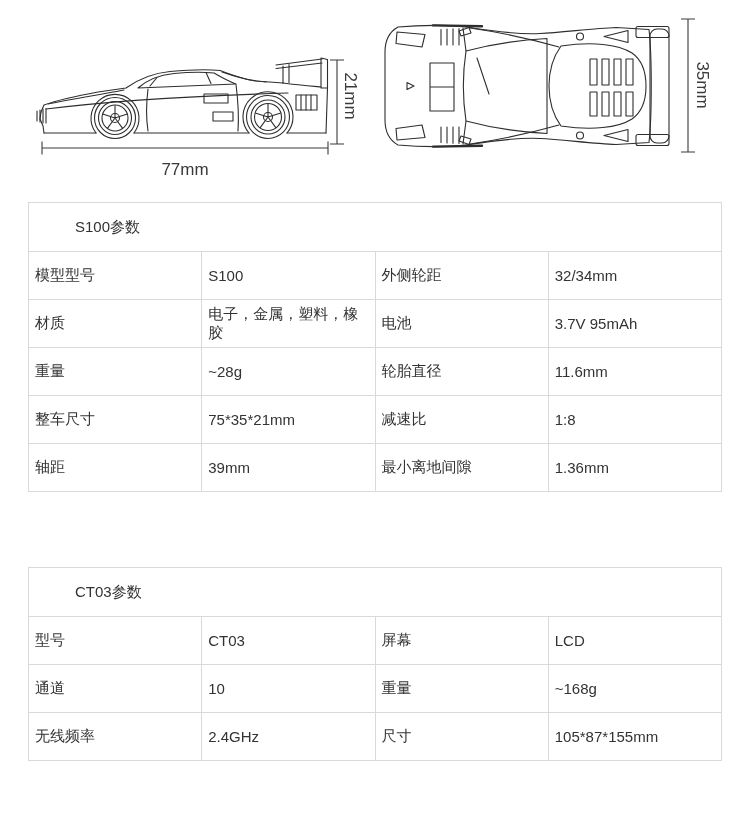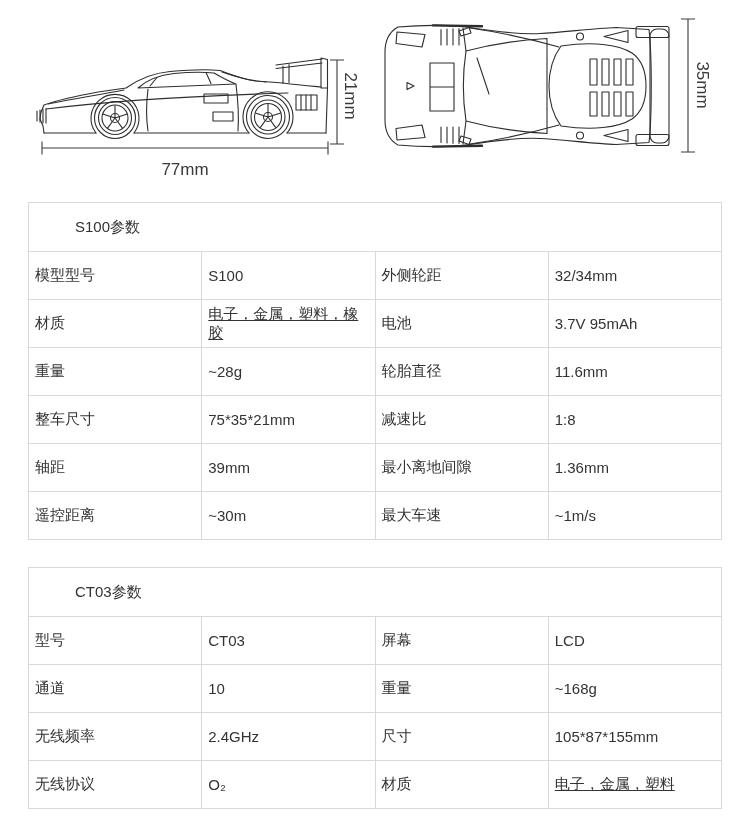--- a/index.html
+++ b/index.html
@@ -19,21 +19,21 @@
     position:absolute;left:28px;width:694px;
     border-collapse:collapse;table-layout:fixed;
     font-size:15px;color:#333333;background:#ffffff;
   }
   .spec-table td{
     border:1px solid #d9d9d9;
     text-align:left;vertical-align:middle;
     height:43px;padding:2px 6px;
     overflow:hidden;white-space:nowrap;
   }
-  .spec-table td.wrapok{white-space:normal;text-decoration:underline;}
+  .spec-table td.wrapok{white-space:normal;}
   .title-cell{
     text-align:center;
     padding-left:46px !important;
     height:44px !important;
   }
   .t1{top:202px;}
   .t2{top:567px;}
 </style>
 </head>
 <body>
@@ -177,26 +177,20 @@
         <td>75*35*21mm</td>
         <td>减速比</td>
         <td>1:8</td>
       </tr>
       <tr>
         <td>轴距</td>
         <td>39mm</td>
         <td>最小离地间隙</td>
         <td>1.36mm</td>
       </tr>
-      <tr>
-        <td>遥控距离</td>
-        <td>~30m</td>
-        <td>最大车速</td>
-        <td>~1m/s</td>
-      </tr>
     </tbody>
   </table>
 
   <table class="spec-table t2">
     <tbody>
       <tr>
         <td class="title-cell" colspan="4">CT03参数</td>
       </tr>
       <tr>
         <td>型号</td>
@@ -209,22 +203,16 @@
         <td>10</td>
         <td>重量</td>
         <td>~168g</td>
       </tr>
       <tr>
         <td>无线频率</td>
         <td>2.4GHz</td>
         <td>尺寸</td>
         <td>105*87*155mm</td>
       </tr>
-      <tr>
-        <td>无线协议</td>
-        <td>O₂</td>
-        <td>材质</td>
-        <td class="wrapok">电子，金属，塑料</td>
-      </tr>
     </tbody>
   </table>
 
 </div>
 
 </body></html>

